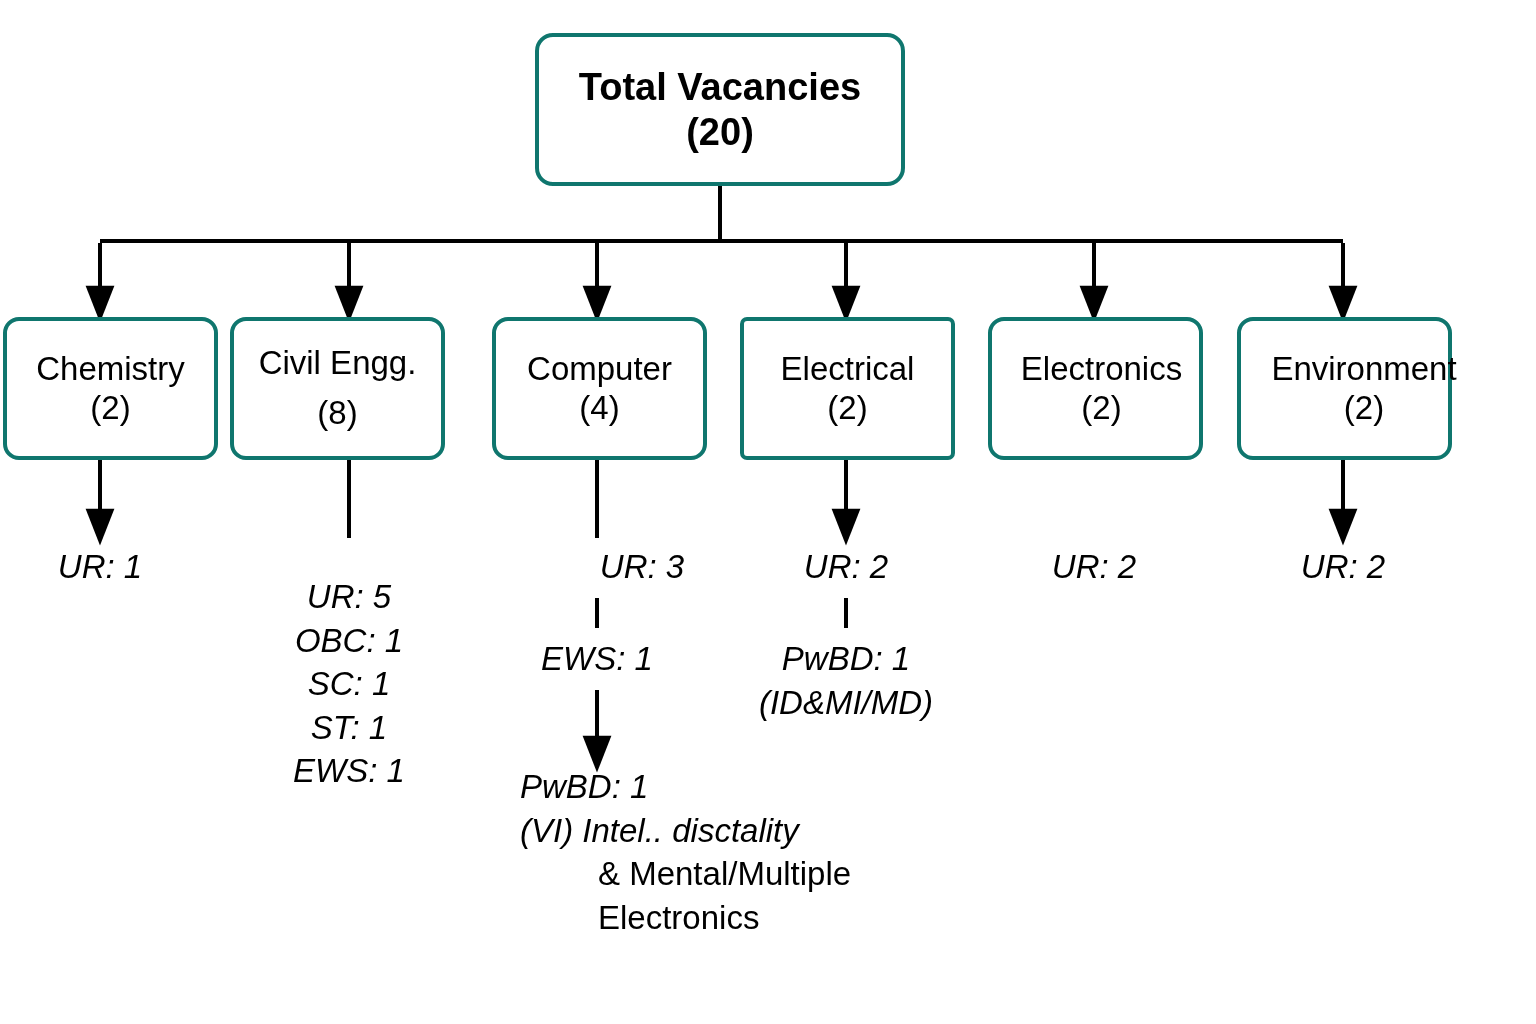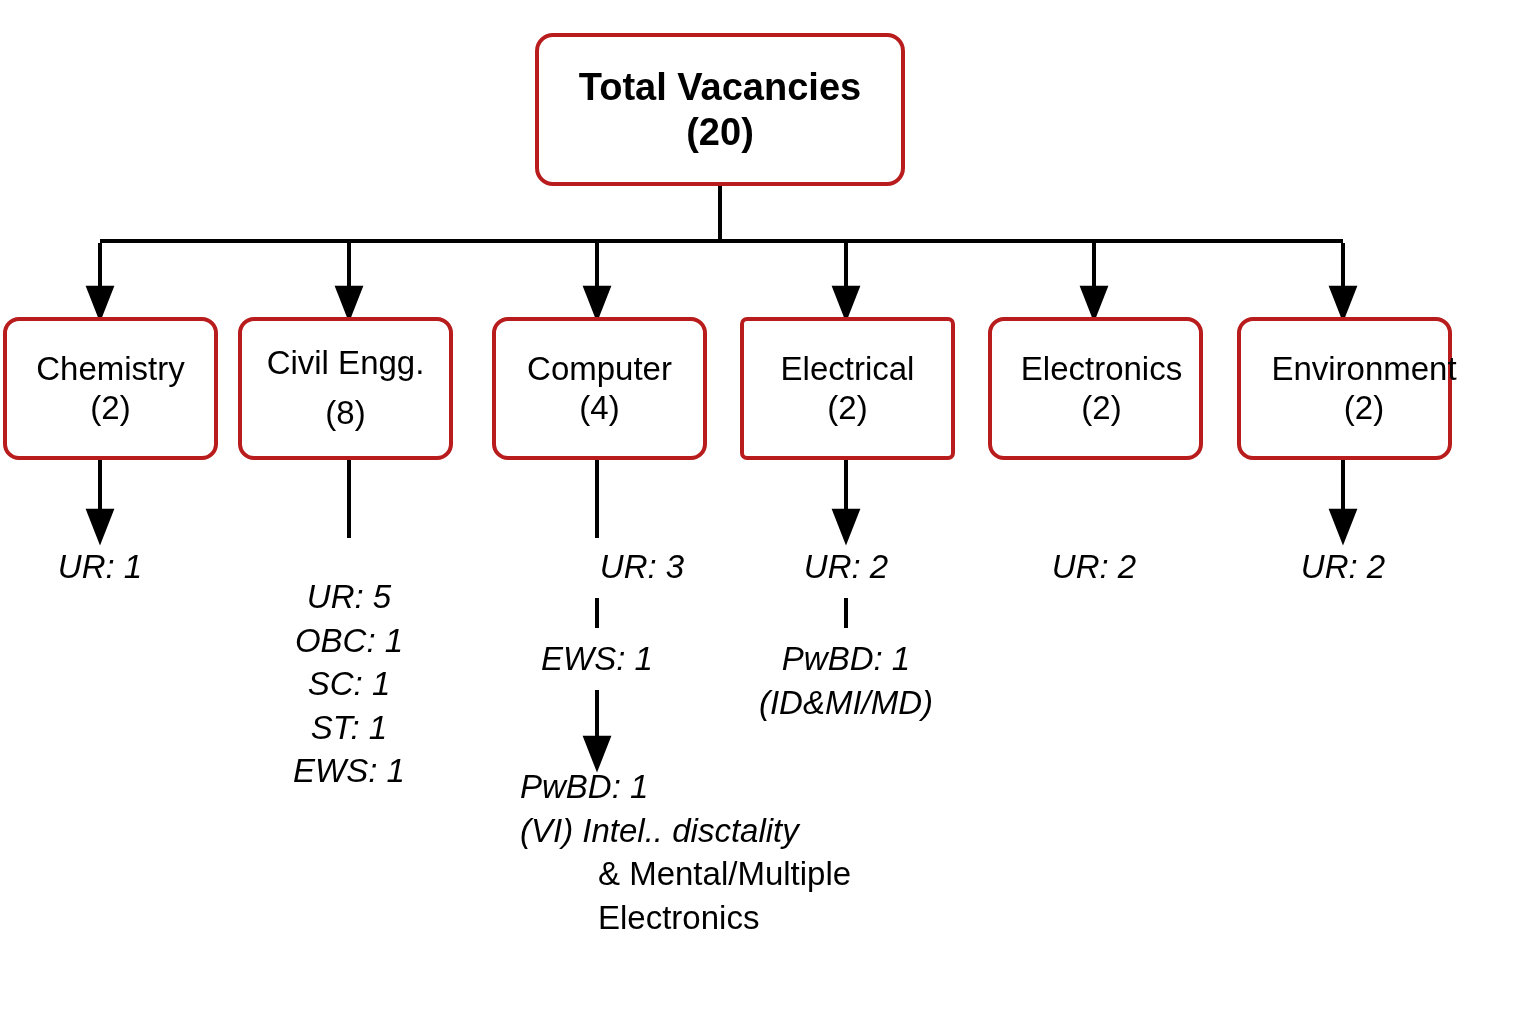--- a/index.html
+++ b/index.html
@@ -24,21 +24,21 @@
     left: 0;
     top: 0;
     width: 1536px;
     height: 1024px;
     pointer-events: none;
   }
 
   .node {
     position: absolute;
     box-sizing: border-box;
-    border: 4px solid #b91c1c;
+    border: 4px solid #0f766e;
     border-radius: 16px;
     background: #ffffff;
     display: flex;
     flex-direction: column;
     align-items: center;
     justify-content: center;
     line-height: 1.18;
     text-align: center;
   }
   .node .line1,
@@ -125,21 +125,21 @@
   <div class="node" id="root-node">
     <span class="line1">Total Vacancies</span>
     <span class="line2">(20)</span>
   </div>
 
   <div class="node dept-node" style="left:3px;">
     <span class="line1">Chemistry</span>
     <span class="line2">(2)</span>
   </div>
 
-  <div class="node dept-node" style="left:238px;gap:11px;">
+  <div class="node dept-node" style="left:230px;gap:11px;">
     <span class="line1">Civil Engg.</span>
     <span class="line2">(8)</span>
   </div>
 
   <div class="node dept-node" style="left:492px;">
     <span class="line1">Computer</span>
     <span class="line2">(4)</span>
   </div>
 
   <div class="node dept-node" style="left:740px;border-radius:7px;">

